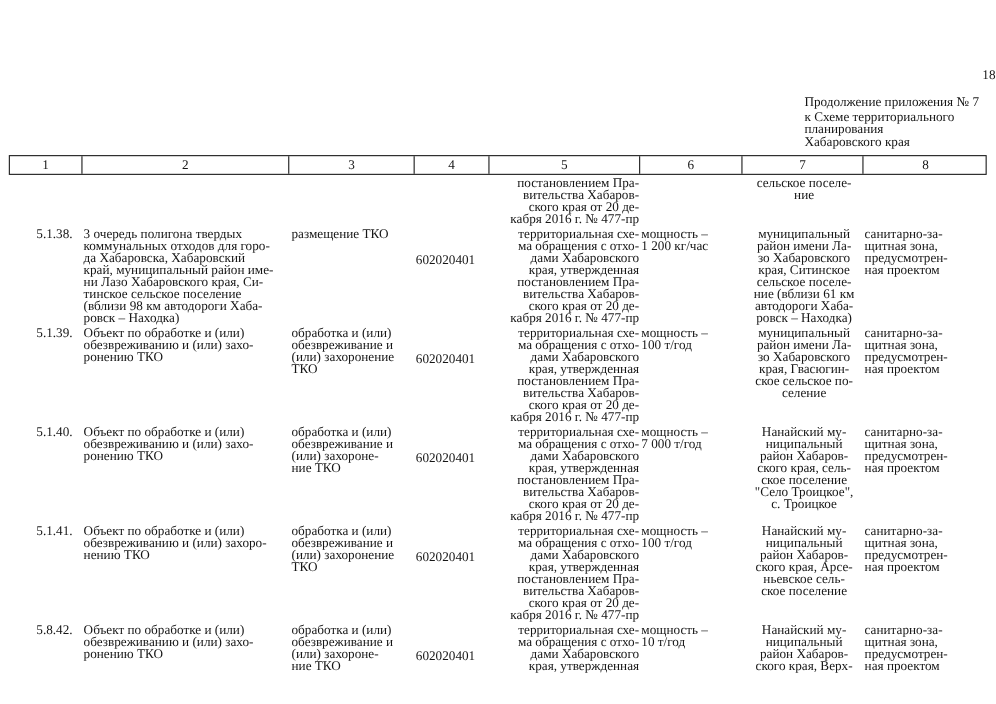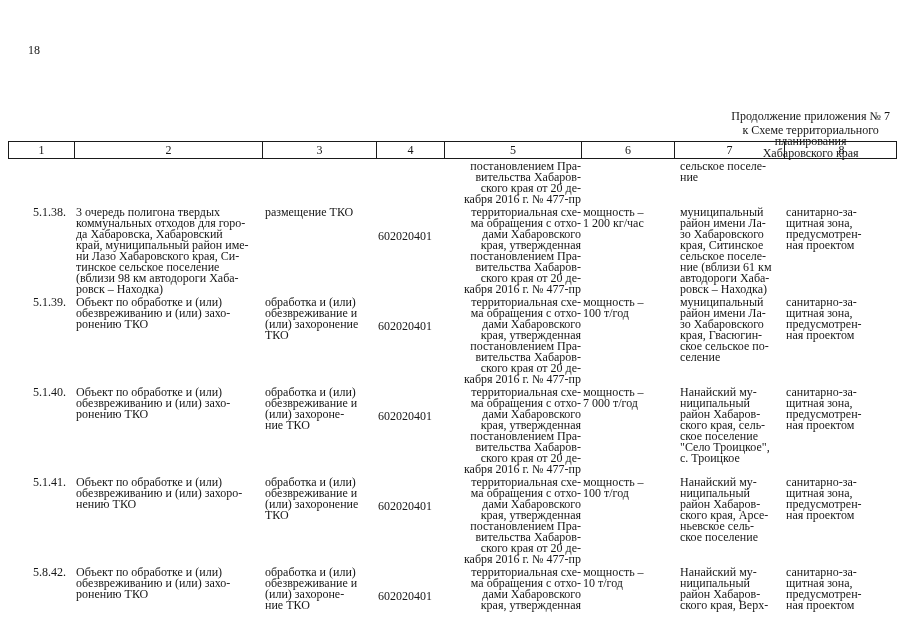--- a/index.html
+++ b/index.html
@@ -4,27 +4,26 @@
 <style>
   html,body { margin:0; padding:0; }
   body {
     width:905px; height:640px; position:relative;
     background:#ffffff; color:#161616;
     font-family:"Liberation Serif","DejaVu Serif",serif;
     font-size:12px; line-height:11px;
     overflow:hidden;
   }
   .page-number {
-    position:absolute; top:45px; left:0; right:0;
-    text-align:left;
-    padding-left:28px;
+    position:absolute; top:63px; left:0; right:0;
+    text-align:right;
   }
   .continuation-header {
     position:absolute; top:87px; right:15px;
-    text-align:center; line-height:11.5px;margin-top:24px;
+    text-align:left; line-height:11.5px;
   }
   .continuation-header .l1 { margin-bottom:2px; }
   .doc-table { position:absolute; left:8px; top:141px; width:889px; }
   .t-grid {
     display:grid;
     grid-template-columns:66px 188px 114px 68px 137px 93px 110px 113px;
   }
   .t-head { border:1px solid #1a1a1a; }
   .t-head .c {
     border-right:1px solid #1a1a1a;
@@ -33,21 +32,21 @@
   }
   .t-head .c:last-child { border-right:none; }
   .t-row { margin-top:2px; }
   .c { white-space:pre-line; }
   .c1 { padding-left:25px; }
   .c2 { padding-left:2px;  padding-right:6px; }
   .c3 { padding-left:3px;  padding-right:4px; }
   .c4 { padding-left:2px;margin-top:24px; }
   .c5 { padding-left:1px;text-align:right; }
   .c6 { padding-left:2px;font-family:Liberation Serif, serif; }
-  .c7 { padding-left:6px;  padding-right:2px; }
+  .c7 { padding-left:6px;  padding-right:2px;text-align:center; }
   .c8 { padding-left:2px; }
 </style>
 </head>
 <body>
 
 <div class="page-number">18</div>
 
 <div class="continuation-header">
   <div class="l1">Продолжение приложения № 7</div>
   <div>к Схеме территориального</div>

